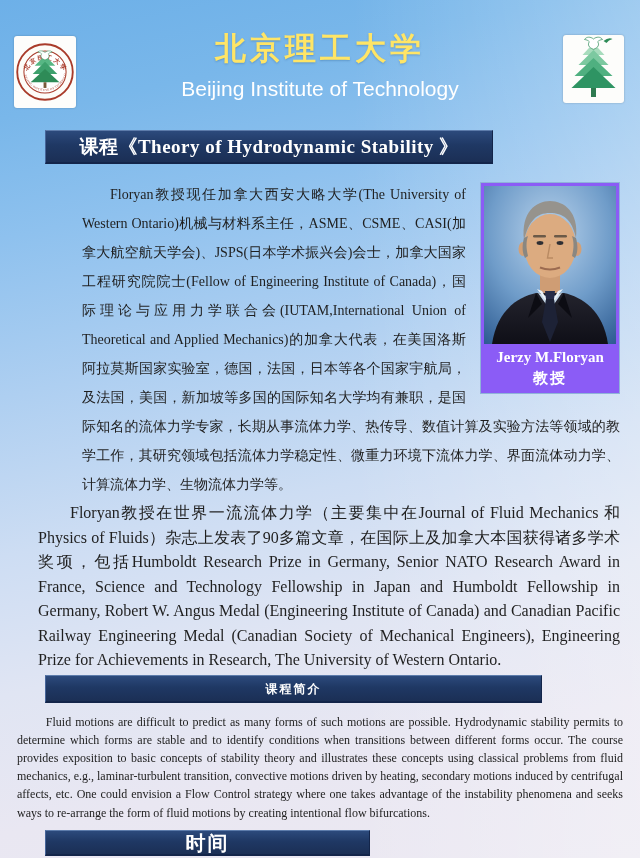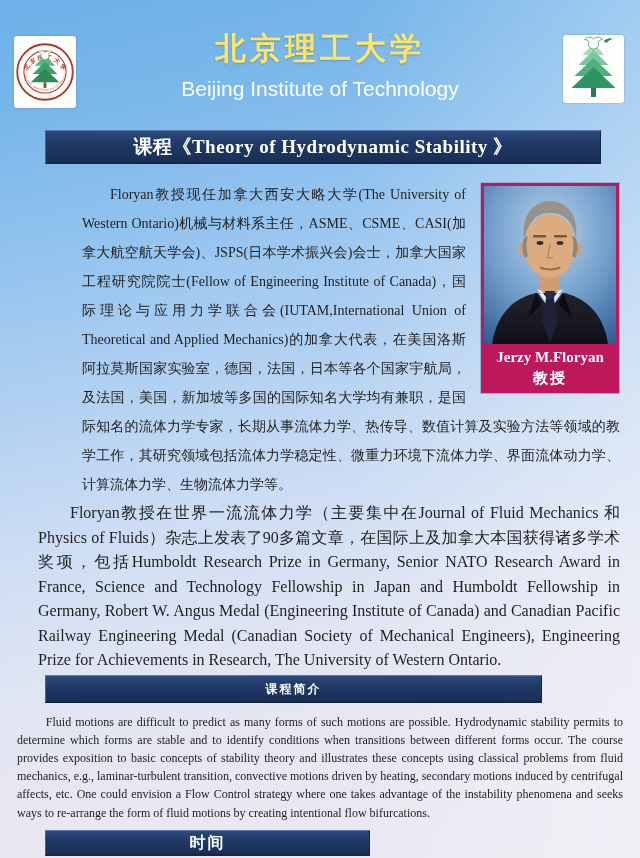--- a/index.html
+++ b/index.html
@@ -26,47 +26,47 @@
   .title-en{ margin-top:7px; text-align:center; font-size:21px; color:#ffffff;
              font-family:"Liberation Sans", sans-serif; }
 
   
   .banner{
     background:linear-gradient(180deg,#2c4a7c 0%, #1f3864 45%, #1b2f55 100%);
     border-top:1px solid #5d7cab; border-left:1px solid #46659a;
     border-bottom:2px solid #13254a; border-right:1px solid #13254a;
     color:#ffffff; text-align:center; font-weight:bold;
   }
-  .banner-course{ margin-left:45px; width:556px; height:34px; line-height:32px;
+  .banner-course{ margin-left:45px; width:448px; height:34px; line-height:32px;
                   font-size:19px; font-family:"Liberation Serif", serif; letter-spacing:.5px; }
   .banner-intro{ margin:2px 0 0 45px; width:497px; height:28px; line-height:26px;
                  font-size:12px; font-family:"Liberation Sans", sans-serif; letter-spacing:2px; }
 
   
   .bio{ padding:16px 20px 0 38px; }
-  .photo-card{ float:right; width:140px; margin:2px 0 6px 14px; background:#be185d;
+  .photo-card{ float:right; width:140px; margin:2px 0 6px 14px; background:#8b5cf6;
                border:1px solid #8fb3d9; padding:3px 3px 5px 3px; }
   .photo-card svg{ display:block; width:132px; height:158px; }
   .photo-name{ margin-top:5px; text-align:center; color:#ffffff; font-weight:bold;
                font-size:15px; font-family:"Liberation Serif", serif; }
   .photo-title{ margin-top:3px; text-align:center; color:#ffffff; font-weight:bold;
                 font-size:15px; font-family:"Liberation Sans", sans-serif; letter-spacing:2px; }
   .bio p{ color:#1f1f1f; text-align:justify; }
   .bio-1{ font-size:14px; line-height:29px; text-indent:2em;margin-left:44px; }
   .bio-2{ font-size:16px; line-height:24.5px; text-indent:2em; margin-top:2px; }
 
   
   .intro-text{ margin:10px 17px 0 17px; font-size:12px; line-height:18.2px;
                color:#222; text-align:justify; text-indent:2.4em; }
 
   
   .footer{ position:relative; height:150px; margin-top:8px;
            font-family:"Liberation Sans", sans-serif; }
   .banner-time{ position:absolute; left:45px; top:0; width:325px; height:26px;
-                line-height:24px; font-size:16px; letter-spacing:2px; }
+                line-height:24px; font-size:20px; letter-spacing:2px; }
   .banner-loc{ position:absolute; left:405px; top:0; width:193px; height:26px;
                line-height:24px; font-size:16px; letter-spacing:2px; }
   .schedule{ position:absolute; left:55px; top:31px; color:#333; font-weight:bold;
              font-size:15px; line-height:21px; }
   .location-value{ position:absolute; left:433px; top:30px; color:#4c4c4c;
                    font-size:24px; letter-spacing:1px; }
   .organizer{ position:absolute; left:403px; top:77px; width:213px; height:51px;
               background:linear-gradient(180deg,#2c4a7c 0%, #1f3864 45%, #1b2f55 100%);
               border-top:1px solid #5d7cab; border-left:1px solid #46659a;
               border-bottom:2px solid #13254a; border-right:1px solid #13254a;

